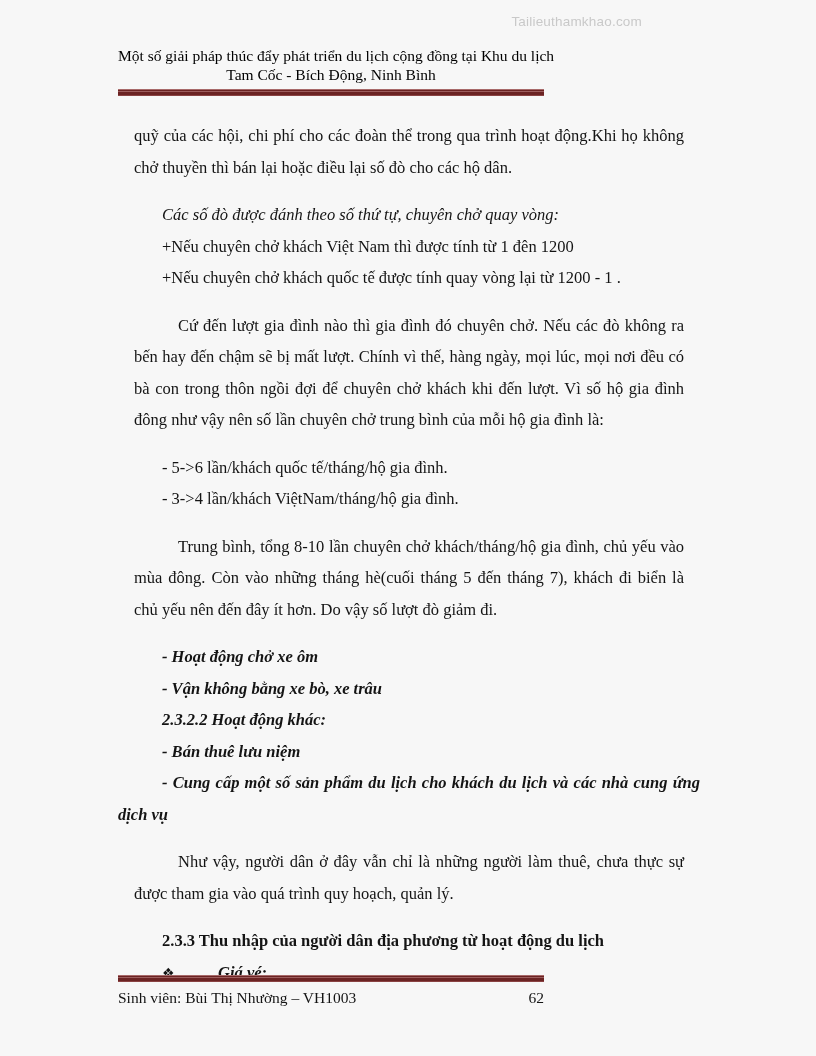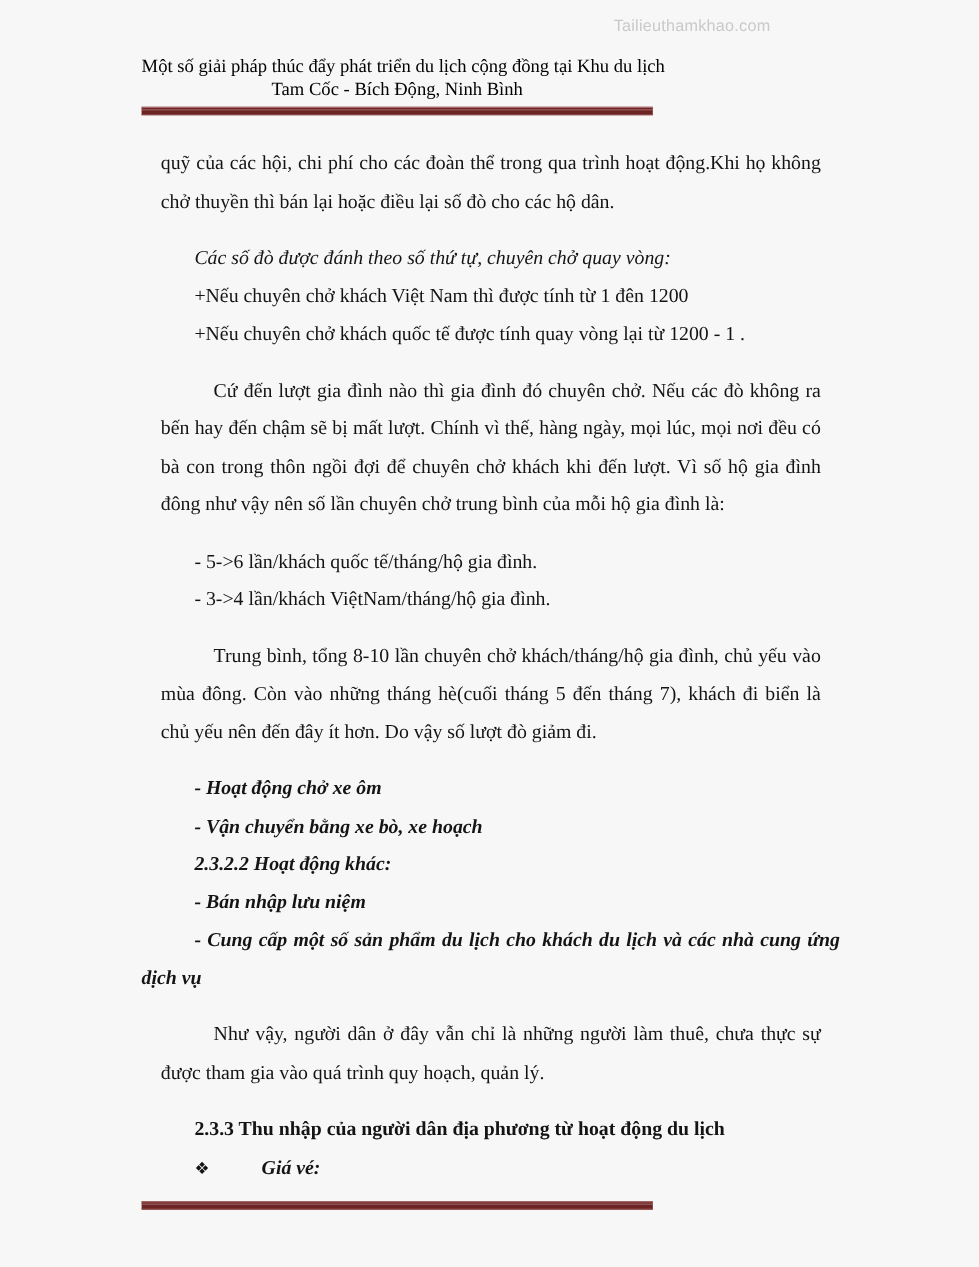--- a/index.html
+++ b/index.html
@@ -186,36 +186,40 @@
     <p class="para indent">Cứ đến lượt gia đình nào thì gia đình đó chuyên chở. Nếu các đò không ra bến hay đến chậm sẽ bị mất lượt. Chính vì thế, hàng ngày, mọi lúc, mọi nơi đều có bà con trong thôn ngồi đợi để chuyên chở khách khi đến lượt. Vì số hộ gia đình đông như vậy nên số lần chuyên chở trung bình của mỗi hộ gia đình là:</p>
 
     <p class="line">- 5-&gt;6 lần/khách quốc tế/tháng/hộ gia đình.</p>
 
     <p class="line">- 3-&gt;4 lần/khách ViệtNam/tháng/hộ gia đình.</p>
 
     <p class="para indent">Trung bình, tổng 8-10 lần chuyên chở khách/tháng/hộ gia đình, chủ yếu vào mùa đông. Còn vào những tháng hè(cuối tháng 5 đến tháng 7), khách đi biển là chủ yếu nên đến đây ít hơn. Do vậy số lượt đò giảm đi.</p>
 
     <p class="line bi">- Hoạt động chở xe ôm</p>
 
-    <p class="line bi">- Vận chuyển bằng xe bò, xe hoạch</p>
+    <p class="line bi">- Vận không bằng xe bò, xe trâu</p>
 
     <p class="line bi">2.3.2.2  Hoạt động khác:</p>
 
-    <p class="line bi">- Bán nhập lưu niệm</p>
+    <p class="line bi">- Bán thuê lưu niệm</p>
 
     <p class="bi-wrap">- Cung cấp một số sản phẩm du lịch cho khách du lịch và các nhà cung ứng dịch vụ</p>
 
     <p class="para indent">Như vậy, người dân ở đây vẫn chỉ là những người làm thuê, chưa thực sự được tham gia vào quá trình quy hoạch, quản lý.</p>
 
     <p class="line b">2.3.3 Thu nhập của người dân địa phương từ hoạt động du lịch</p>
 
     <div class="bullet-row">
       <span class="bullet-mark">❖</span>
       <span class="bullet-text">Giá vé:</span>
     </div>
 
   </div>
 
   <div class="footer">
     <div class="rule"></div>
+    <div class="footer-row">
+      <span class="footer-left">Sinh viên: Bùi Thị Nhường – VH1003</span>
+      <span class="footer-right">62</span>
+    </div>
   </div>
 
 </div>
 
 </body></html>

